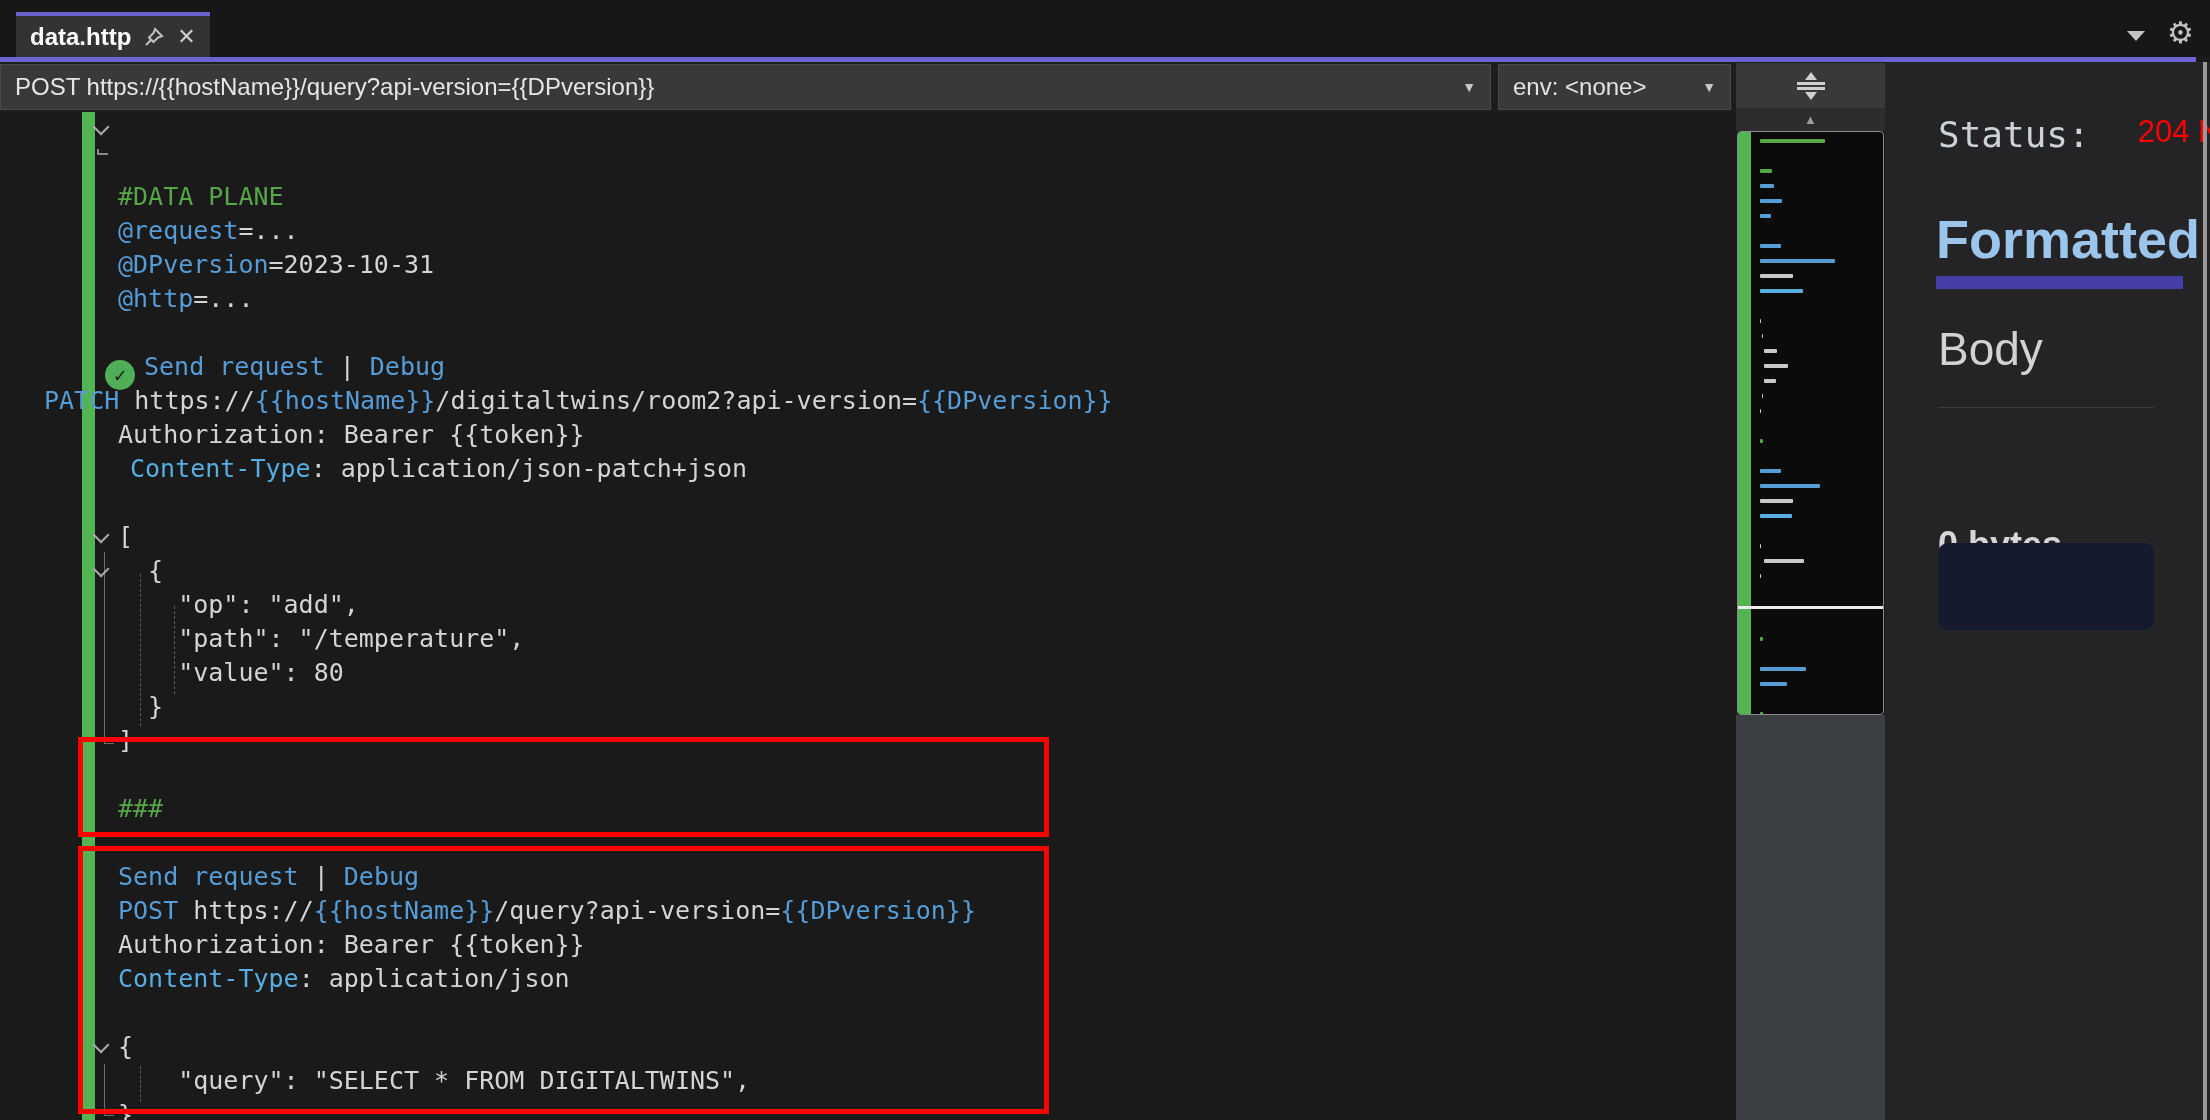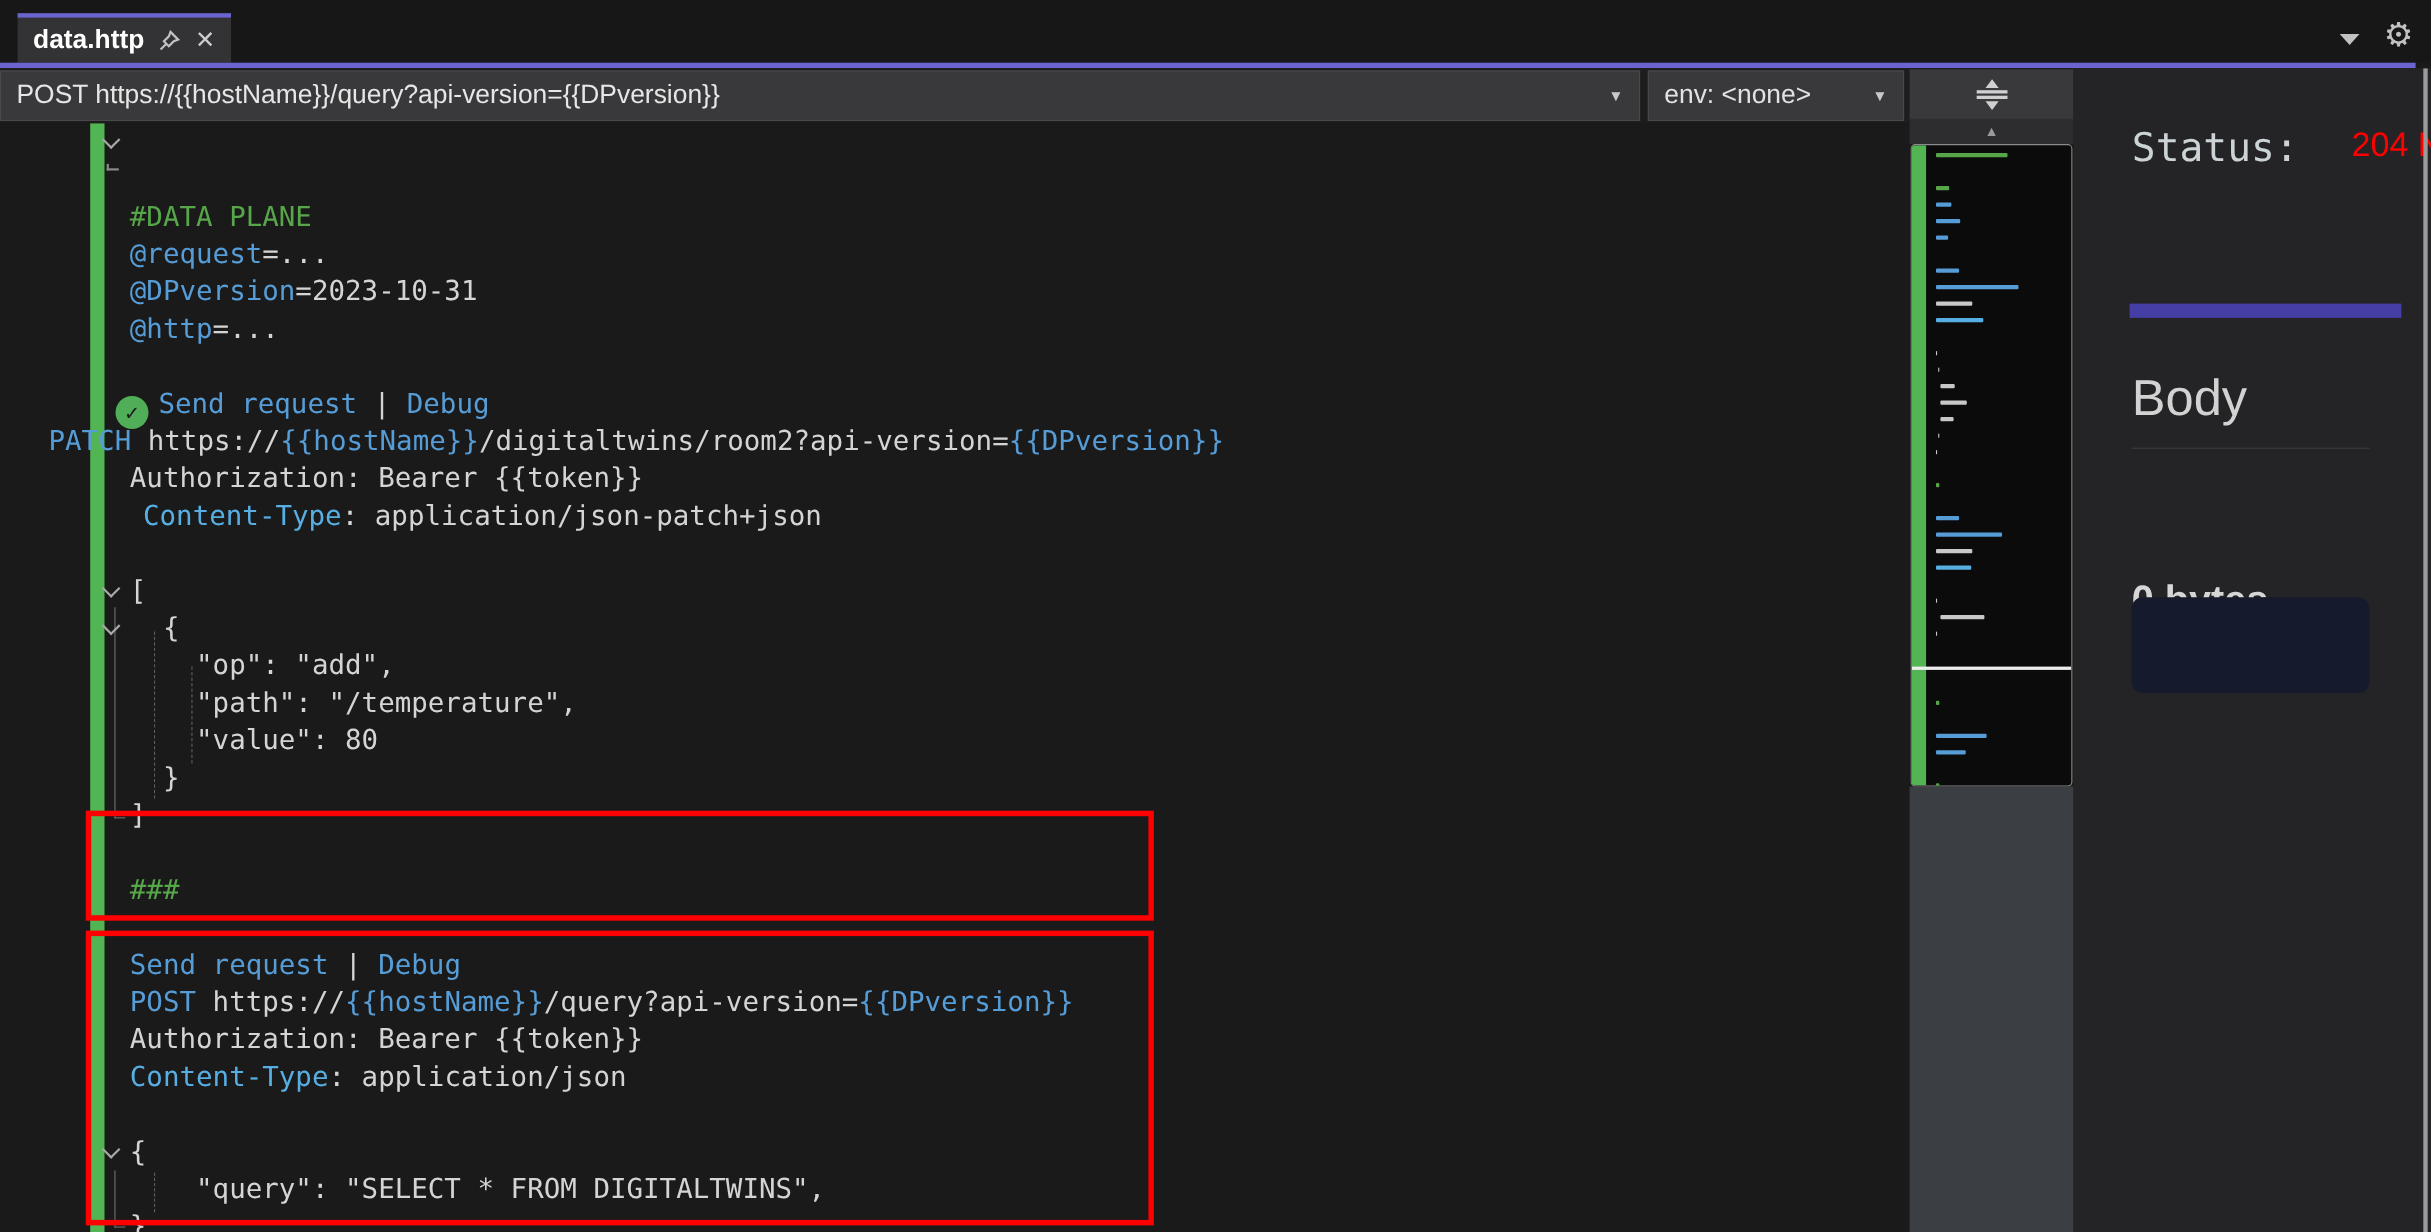--- a/index.html
+++ b/index.html
@@ -79,21 +79,21 @@
   .mm-viewline { position:absolute; left:0; right:0; top:474px; height:3px; background:#ededed; }
   .scroll-track { position:absolute; left:1736px; top:715px; width:149px; height:405px; background:#3b3e43; }
 
   
   .rpanel { position:absolute; left:1885px; top:62px; width:325px; height:1058px; background:#242426; overflow:hidden; }
   .status-row { position:absolute; left:53px; top:52px; display:flex; white-space:nowrap; }
   .status-label { font-family:"DejaVu Sans Mono", monospace; font-size:36px; color:#cbd3d6; }
   .status-value { font-size:31px; color:#ff0000; margin-left:48px; }
   .fmt-tab { position:absolute; left:51px; top:146px; font-size:54px; font-weight:bold; color:#9cc5ec; white-space:nowrap; }
   .fmt-underline { position:absolute; left:51px; top:214px; width:247px; height:13px; background:#453fa5; }
-  .body-heading { position:absolute; left:53px; top:272px; font-size:46px; color:#d2d2d2; }
+  .body-heading { position:absolute; left:53px; top:260px; font-size:46px; color:#d2d2d2; }
   .body-divider { position:absolute; left:53px; top:345px; width:216px; height:1px; background:#3c3c3c; }
   .body-size { position:absolute; left:53px; top:462px; font-size:36px; font-weight:bold; color:#d6d6d6; }
   .body-box { position:absolute; left:53px; top:481px; width:216px; height:87px; background:#151a2c; border-radius:10px; }
   .panel-scroll { position:absolute; left:318px; top:0; width:4px; height:1058px; background:#9a9a9a; }
 </style>
 </head>
 <body>
 
 <div class="window">
 
@@ -216,20 +216,21 @@
       </div>
     <div class="mm-viewline"></div>
   </div>
   <div class="scroll-track"></div>
 
   <div class="rpanel">
     <div class="status-row">
       <span class="status-label">Status:</span>
       <span class="status-value">204 No</span>
     </div>
+    <div class="fmt-tab">Formatted</div>
     <div class="fmt-underline"></div>
     <div class="body-heading">Body</div>
     <div class="body-divider"></div>
     <div class="body-size">0 bytes</div>
     <div class="body-box"></div>
     <div class="panel-scroll"></div>
   </div>
 
 </div>
 

